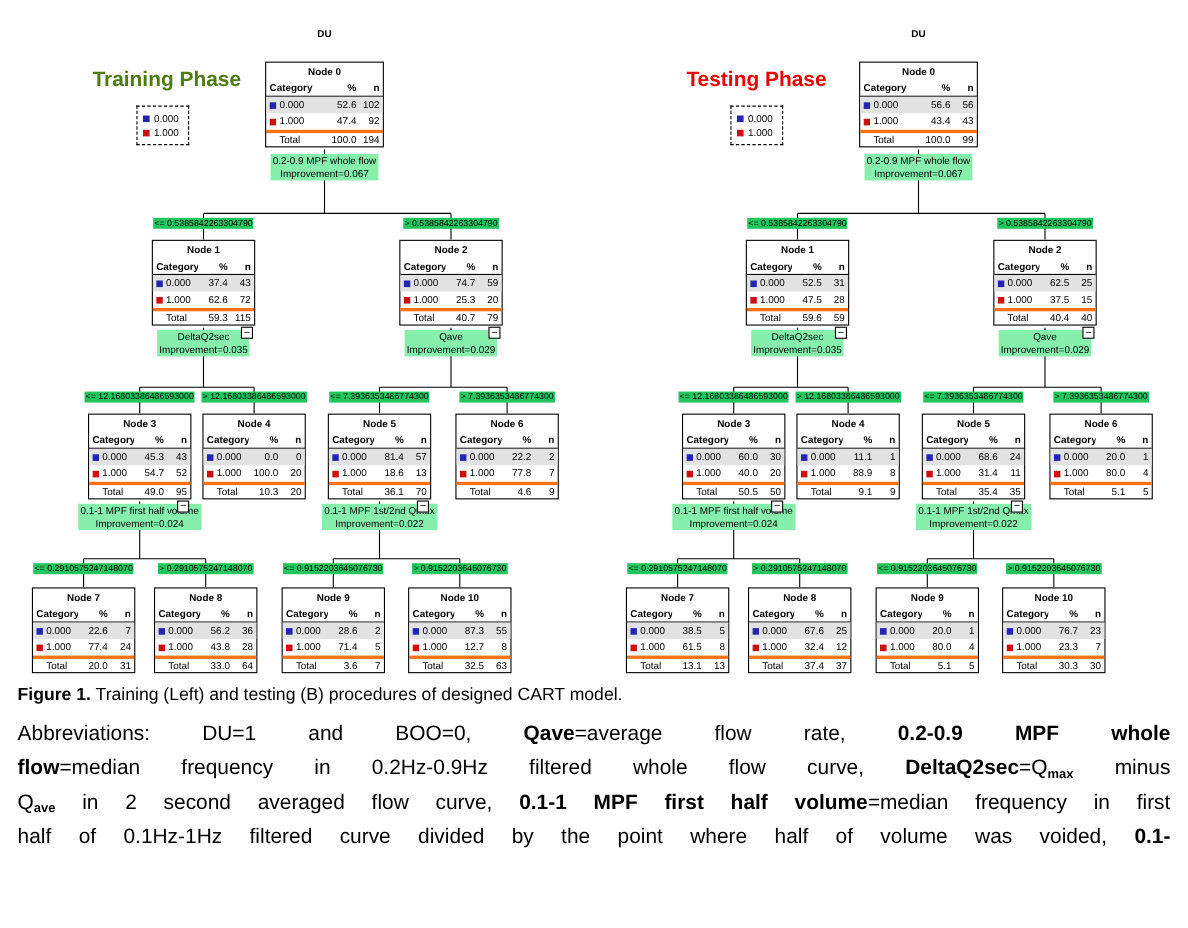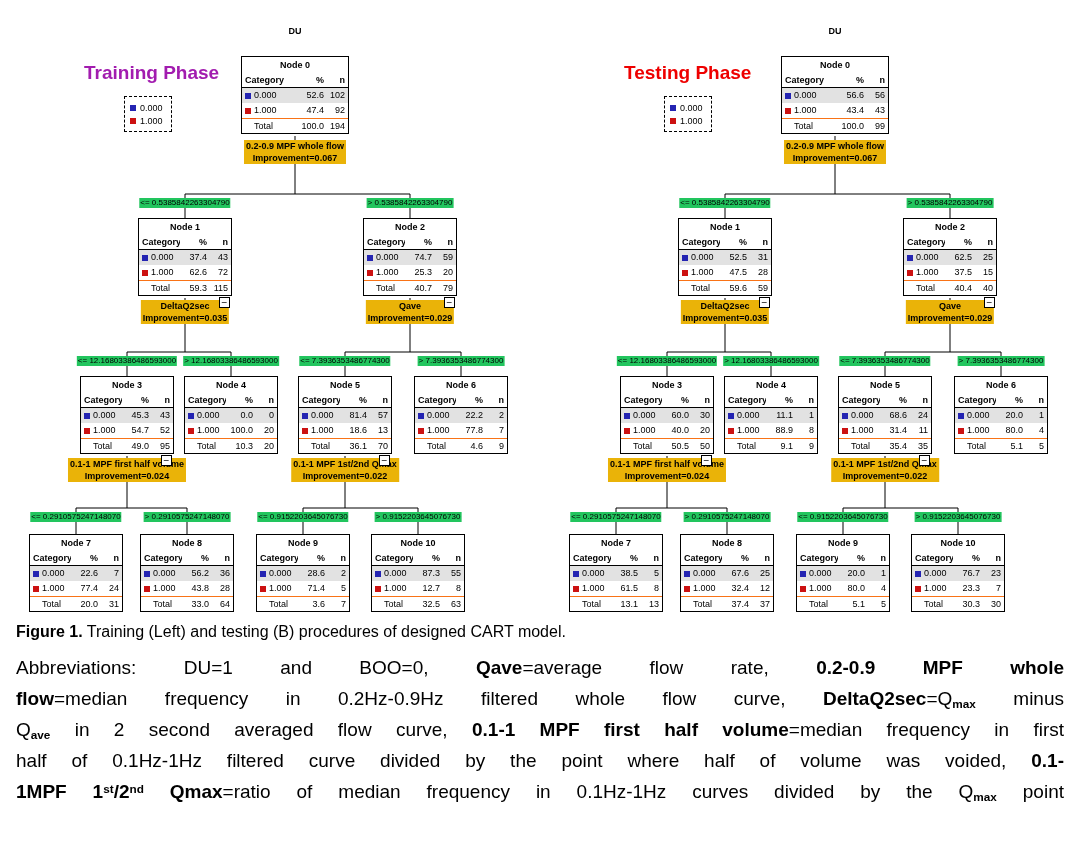--- a/index.html
+++ b/index.html
@@ -18,29 +18,29 @@
   .legend-item { display:flex; align-items:center; height:13px; font-size:9px; white-space:nowrap; }
   .legend-sq { width:6px; height:6px; margin-right:4px; flex:0 0 6px; }
 
   .root-label { position:absolute; transform:translateX(-50%); font-size:9px; font-weight:bold; }
 
   .node { position:absolute; background:#fff; border:1px solid #000; font-size:9px; line-height:normal; }
   .node-title { height:16px; line-height:16px; text-align:center; font-weight:bold; }
   .nrow { display:flex; align-items:center; height:15px; line-height:15px; padding:0 3px; }
   .nrow.hdr { font-weight:bold; border-bottom:1px solid #000; }
   .nrow.shade { background:#e2e2e2; }
-  .nrow.total { border-top:1px solid #f97316; }
+  .nrow.total { border-top:3px solid #f97316; }
   .c-cat { flex:1; display:flex; align-items:center; text-align:left; overflow:hidden; }
   .c-pct { width:27px; text-align:right; }
   .c-n { width:21px; text-align:right; }
   .cat-sq { width:6px; height:6px; margin-right:3px; flex:0 0 6px; }
   .cat-sp { width:9px; flex:0 0 9px; }
 
   .split-label { position:absolute; transform:translateX(-50%); text-align:center; font-size:9px;
-                 font-weight:bold; background:#eab308; line-height:12px; white-space:nowrap; padding:0 2px; }
+                 font-weight:normal; background:#86efac; line-height:12px; white-space:nowrap; padding:0 2px; }
   .cond-label { position:absolute; transform:translateX(-50%); font-size:8px; background:#22c55e;
                 white-space:nowrap; line-height:10px; padding:0 1px; }
   .collapse { position:absolute; width:11px; height:11px; border:1px solid #000; background:#fff;
               font-size:10px; line-height:9px; text-align:center; }
 
   .caption { position:absolute; left:16px; top:620px; width:1050px; font-size:16px; line-height:24px; }
   .cap-label { font-weight:bold; }
 
   .abbr { position:absolute; left:16px; top:652px; width:1048px; font-size:19px; }
   .abbr-line { text-align:justify; text-align-last:justify; line-height:31px; height:31px; }
@@ -51,21 +51,21 @@
 </head>
 <body>
 
 <div class="page">
 
   <div class="figure-area">
     <div class="tree" id="tree-0">
         <svg width="540" height="612">
           <path d="M295,130V188M185,188H410M185,188V212M410,188V212M185,292V346M127,346H231M127,346V370M231,346V370M410,292V346M345,346H461M345,346V370M461,346V370M127,450V502M76,502H187M76,502V528M187,502V528M345,450V502M303,502H418M303,502V528M418,502V528" stroke="#000000" stroke-width="1" fill="none"></path>
         </svg>
-        <div class="phase-title" style="left: 84px; top: 56px; color: #a21caf;">Training Phase</div>
+        <div class="phase-title" style="left: 84px; top: 56px; color: #4d7c0f;">Training Phase</div>
         <div class="legend" style="left: 124px; top: 90px;">
           <div class="legend-item">
             <span class="legend-sq" style="background: rgb(36, 36, 178);"></span>
             <span>0.000</span>
           </div>
           <div class="legend-item">
             <span class="legend-sq" style="background: rgb(204, 17, 17);"></span>
             <span>1.000</span>
           </div>
         </div>
@@ -863,16 +863,15 @@
   </div>
 
   <p class="caption"><span class="cap-label">Figure 1.</span>
     <span>Training (Left) and testing (B) procedures of designed CART model.</span></p>
 
   <div class="abbr" id="abbr">
       <div class="abbr-line"><span>Abbreviations: DU=1 and BOO=0, </span><span class="b">Qave</span><span>=average flow rate, </span><span class="b">0.2-0.9 MPF whole</span></div>
       <div class="abbr-line"><span class="b">flow</span><span>=median frequency in 0.2Hz-0.9Hz filtered whole flow curve, </span><span class="b">DeltaQ2sec</span><span>=Q</span><span class="sub">max</span><span> minus</span></div>
       <div class="abbr-line"><span>Q</span><span class="sub">ave</span><span> in 2 second averaged flow curve, </span><span class="b">0.1-1 MPF first half volume</span><span>=median frequency in first</span></div>
       <div class="abbr-line"><span>half of 0.1Hz-1Hz filtered curve divided by the point where half of volume was voided, </span><span class="b">0.1-</span></div>
-      <div class="abbr-line"><span class="b">1MPF 1</span><span class="b sup">st</span><span class="b">/2</span><span class="b sup">nd</span><span class="b"> Qmax</span><span>=ratio of median frequency in 0.1Hz-1Hz curves divided by the Q</span><span class="sub">max</span><span> point</span></div>
     </div>
 
 </div>
 
 </body></html>

